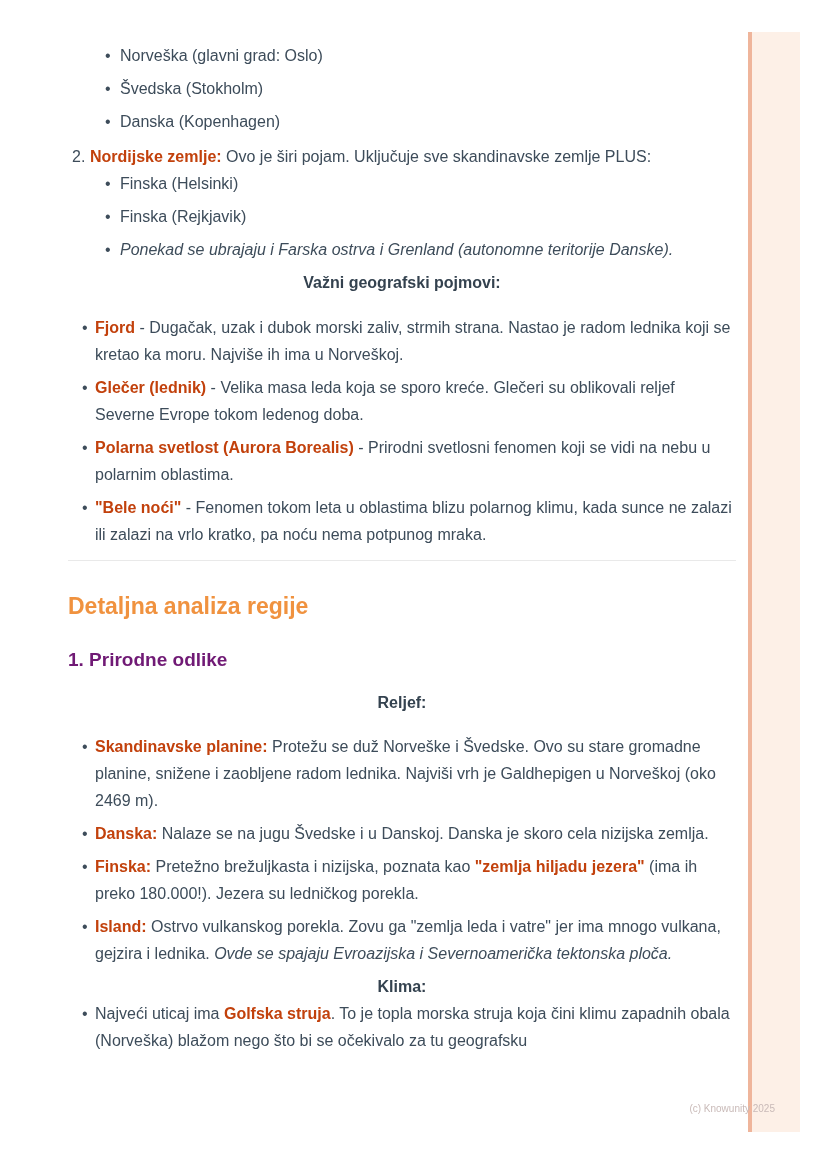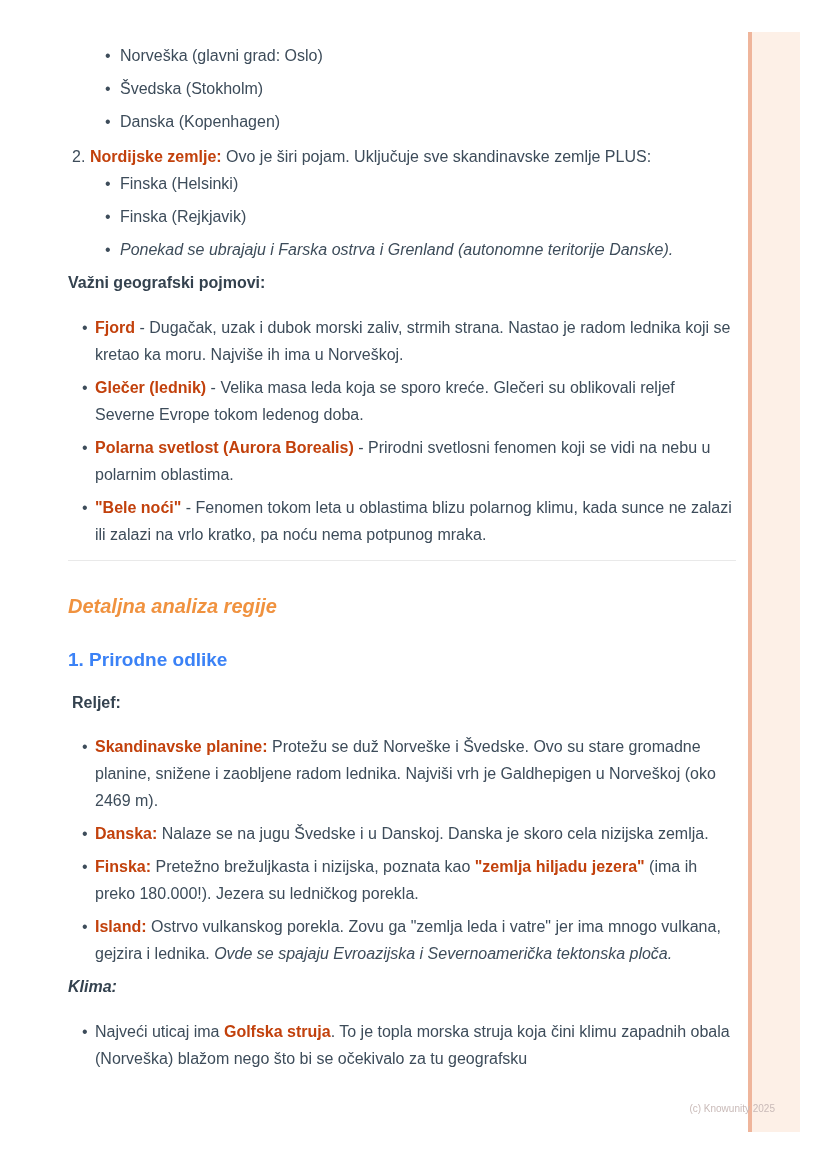--- a/index.html
+++ b/index.html
@@ -40,41 +40,41 @@
   .numbered { display: flex; margin: 8px 0 0 4px; }
   .num-marker { flex: 0 0 18px; }
 
   .b { font-weight: 700; color: #c2410c; }
   .i { font-style: italic; }
 
   .minihead {
     font-size: 16px; line-height: 27px;
     font-weight: 700; color: #34424f;
     margin: 0;
+    text-align: center;
   }
   .terms-head   { margin: 5px 0 18px; }
   .relief-head  { margin: 16px 4px 17px; }
-  .climate-head { margin: 6px 0 18px; font-style: italic; }
+  .climate-head { margin: 6px 0 0; }
 
   .divider {
     border: none;
     border-top: 1px solid #e9e9e9;
     margin: 12px 0 0 0;
     width: 668px;
   }
 
   .h2 {
-    font-size: 20px; line-height: 33px;
+    font-size: 23px; line-height: 33px;
     font-weight: 700; color: #f0923f;
     margin: 29px 0 0 0;
-    font-style: italic;
   }
   .h3 {
     font-size: 19px; line-height: 26px;
-    font-weight: 700; color: #3b82f6;
+    font-weight: 700; color: #701a75;
     margin: 24px 0 0 0;
   }
 
   .footer {
     position: absolute;
     top: 1102px; right: 53px;
     font-size: 10px; line-height: 14px;
     color: #c9bab8;
     z-index: 2;
   }

